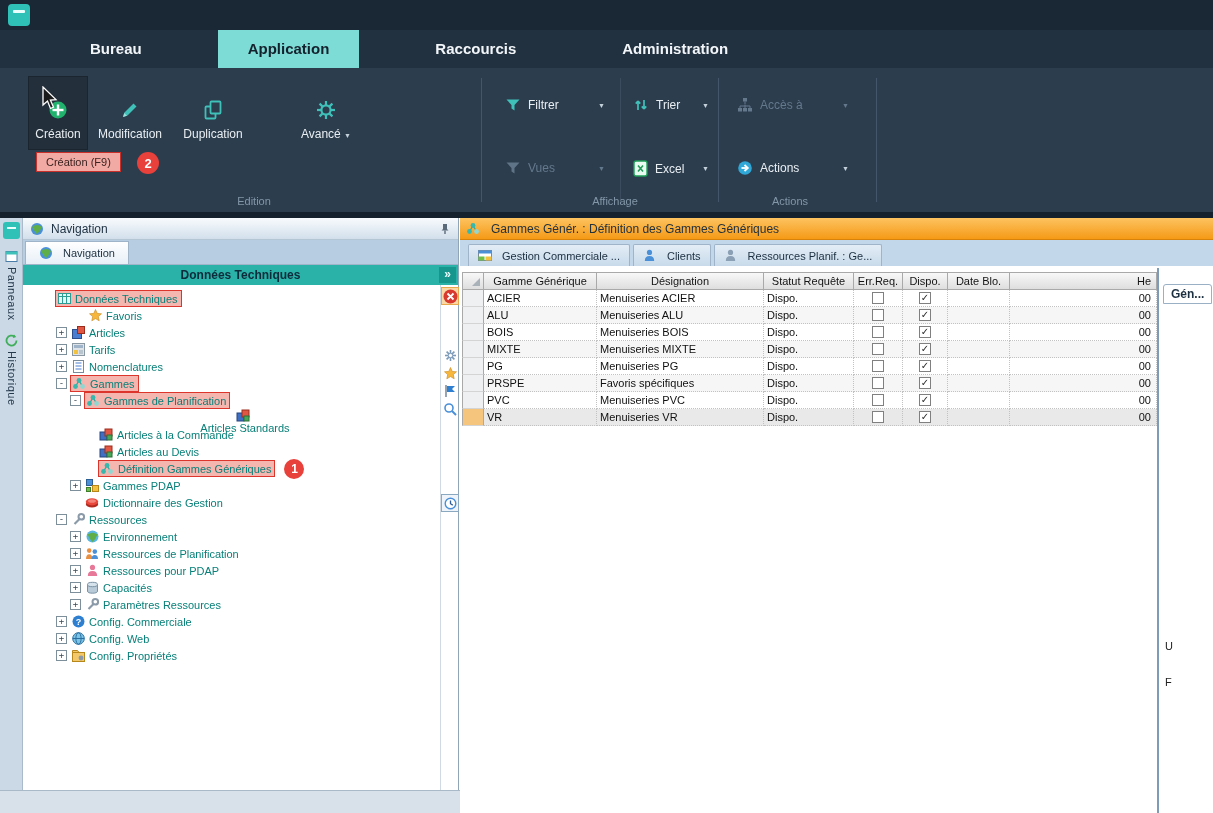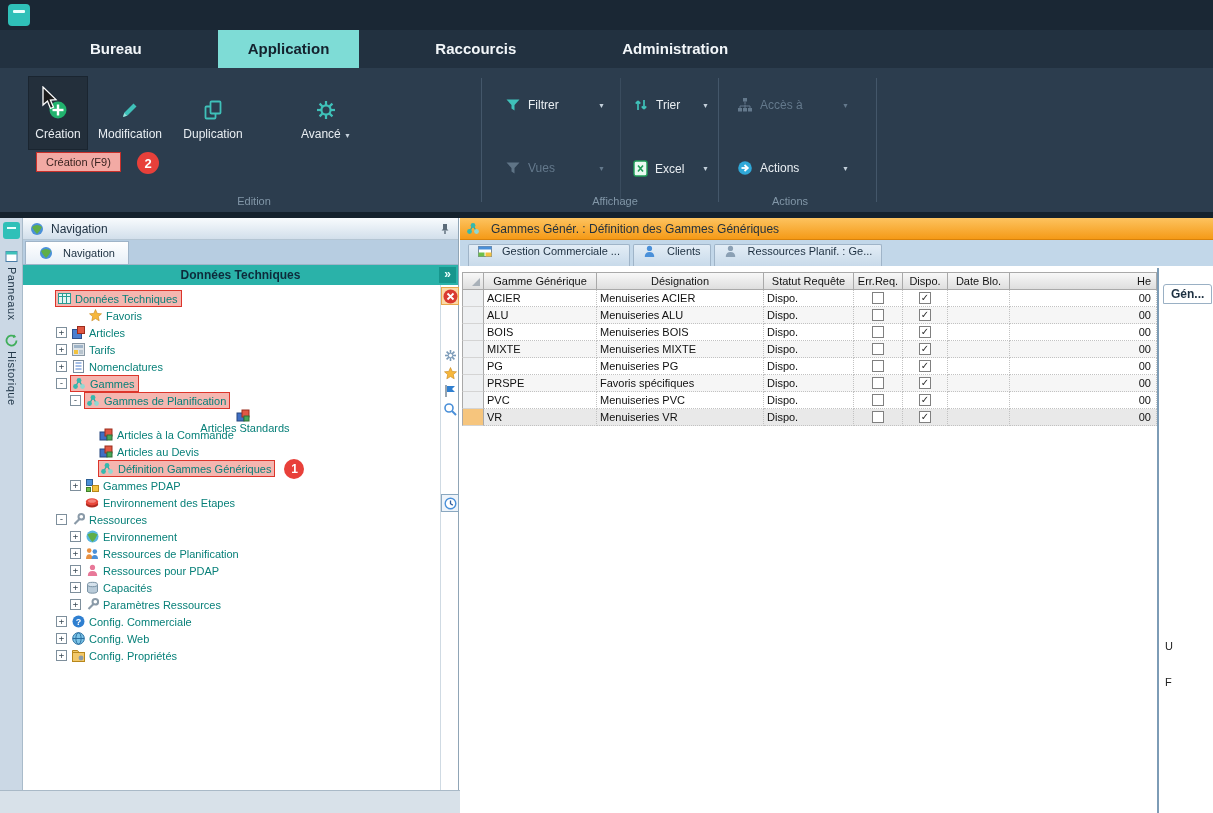--- a/index.html
+++ b/index.html
@@ -56,21 +56,21 @@
 .hl-pink{display:inline-flex;align-items:center;background:#f5b6b0;box-shadow:0 0 0 1px #dc352b;padding:1px 3px 1px 1px;}
 .mini-badge{width:20px;height:20px;border-radius:50%;background:#e8403a;color:#fff;font-size:12px;font-weight:bold;display:inline-flex;align-items:center;justify-content:center;margin-left:10px;flex:none;}
 .side-toolbar{position:absolute;right:0;top:67px;width:18px;bottom:0;background:#fff;border-left:1px solid #cfdae3;}
 .side-btn{position:absolute;left:1px;width:16px;height:16px;display:flex;align-items:center;justify-content:center;}
 .side-btn.hl{background:#fbd9a6;box-shadow:0 0 0 1px #e8a84c;}
 .side-btn.boxed{background:#eef4fa;box-shadow:0 0 0 1px #8aa8c0;}
 
 .content{position:absolute;left:460px;top:218px;width:753px;height:595px;background:#fff;}
 .orange-bar{height:22px;background:linear-gradient(#fdc35f,#f59a17);display:flex;align-items:center;padding:0 6px;column-gap:7px;font-size:12px;color:#23313d;border-bottom:1px solid #d9820a;}
 .doc-tabs{height:26px;background:#c2d7e9;display:flex;align-items:flex-end;padding-left:8px;column-gap:3px;}
-.dtab{height:22px;display:flex;align-items:flex-start;column-gap:6px;padding:0 9px;font-size:11px;color:#1c2f40;background:linear-gradient(#e3edf6,#c8daea);border:1px solid #9fb4c8;border-bottom:none;border-radius:2px 2px 0 0;white-space:nowrap;}
+.dtab{height:22px;display:flex;align-items:center;column-gap:6px;padding:0 9px;font-size:11px;color:#1c2f40;background:linear-gradient(#e3edf6,#c8daea);border:1px solid #9fb4c8;border-bottom:none;border-radius:2px 2px 0 0;white-space:nowrap;}
 .dtab.active{background:#fff;height:25px;}
 .grid-wrap{position:absolute;left:2px;top:54px;width:695px;}
 .ghead{display:flex;height:18px;}
 .gh{background:linear-gradient(#f8f8f8,#dedede);border:1px solid #a9a9a9;border-left:none;font-size:11px;color:#141414;display:flex;align-items:center;justify-content:center;overflow:hidden;white-space:nowrap;flex:none;}
 .gh.first{border-left:1px solid #a9a9a9;position:relative;}
 .gh.last{justify-content:flex-end;padding-right:5px;}
 .corner-tri{position:absolute;right:3px;bottom:3px;width:0;height:0;border-left:8px solid transparent;border-bottom:8px solid #a9b1b9;}
 .grow{display:flex;height:17px;font-size:11px;color:#101010;background:#fff;}
 .grow:nth-child(even){background:#f6f6f6;}
 .grow.focused{background:#e9e9e9;}
@@ -435,21 +435,21 @@
       </div>
       <div class="trow" style="padding-left: 47px;">
         <span class="tspacer"></span>
         <span class="ticon">
           <svg width="14" height="13">
             <ellipse cx="7" cy="8" rx="6.2" ry="3.6" fill="#b02a20"></ellipse>
             <ellipse cx="7" cy="5.8" rx="6.2" ry="3.6" fill="#e8473a"></ellipse>
             <ellipse cx="7" cy="5" rx="4" ry="1.8" fill="#f4837a"></ellipse>
           </svg>
         </span>
-        <span class="tlabel">Environnement des Etapes</span>
+        <span class="tlabel">Dictionnaire des Gestion</span>
       </div>
       <div class="trow" style="padding-left: 33px;">
         <span class="expander">-</span>
         <span class="ticon">
           <svg width="13" height="13">
             <line x1="2.5" y1="11" x2="7.5" y2="6" stroke="#8a9aa8" stroke-width="2.2"></line>
             <circle cx="9.3" cy="3.8" r="2.8" fill="none" stroke="#8a9aa8" stroke-width="2"></circle>
           </svg>
         </span>
         <span class="tlabel">Ressources</span>

